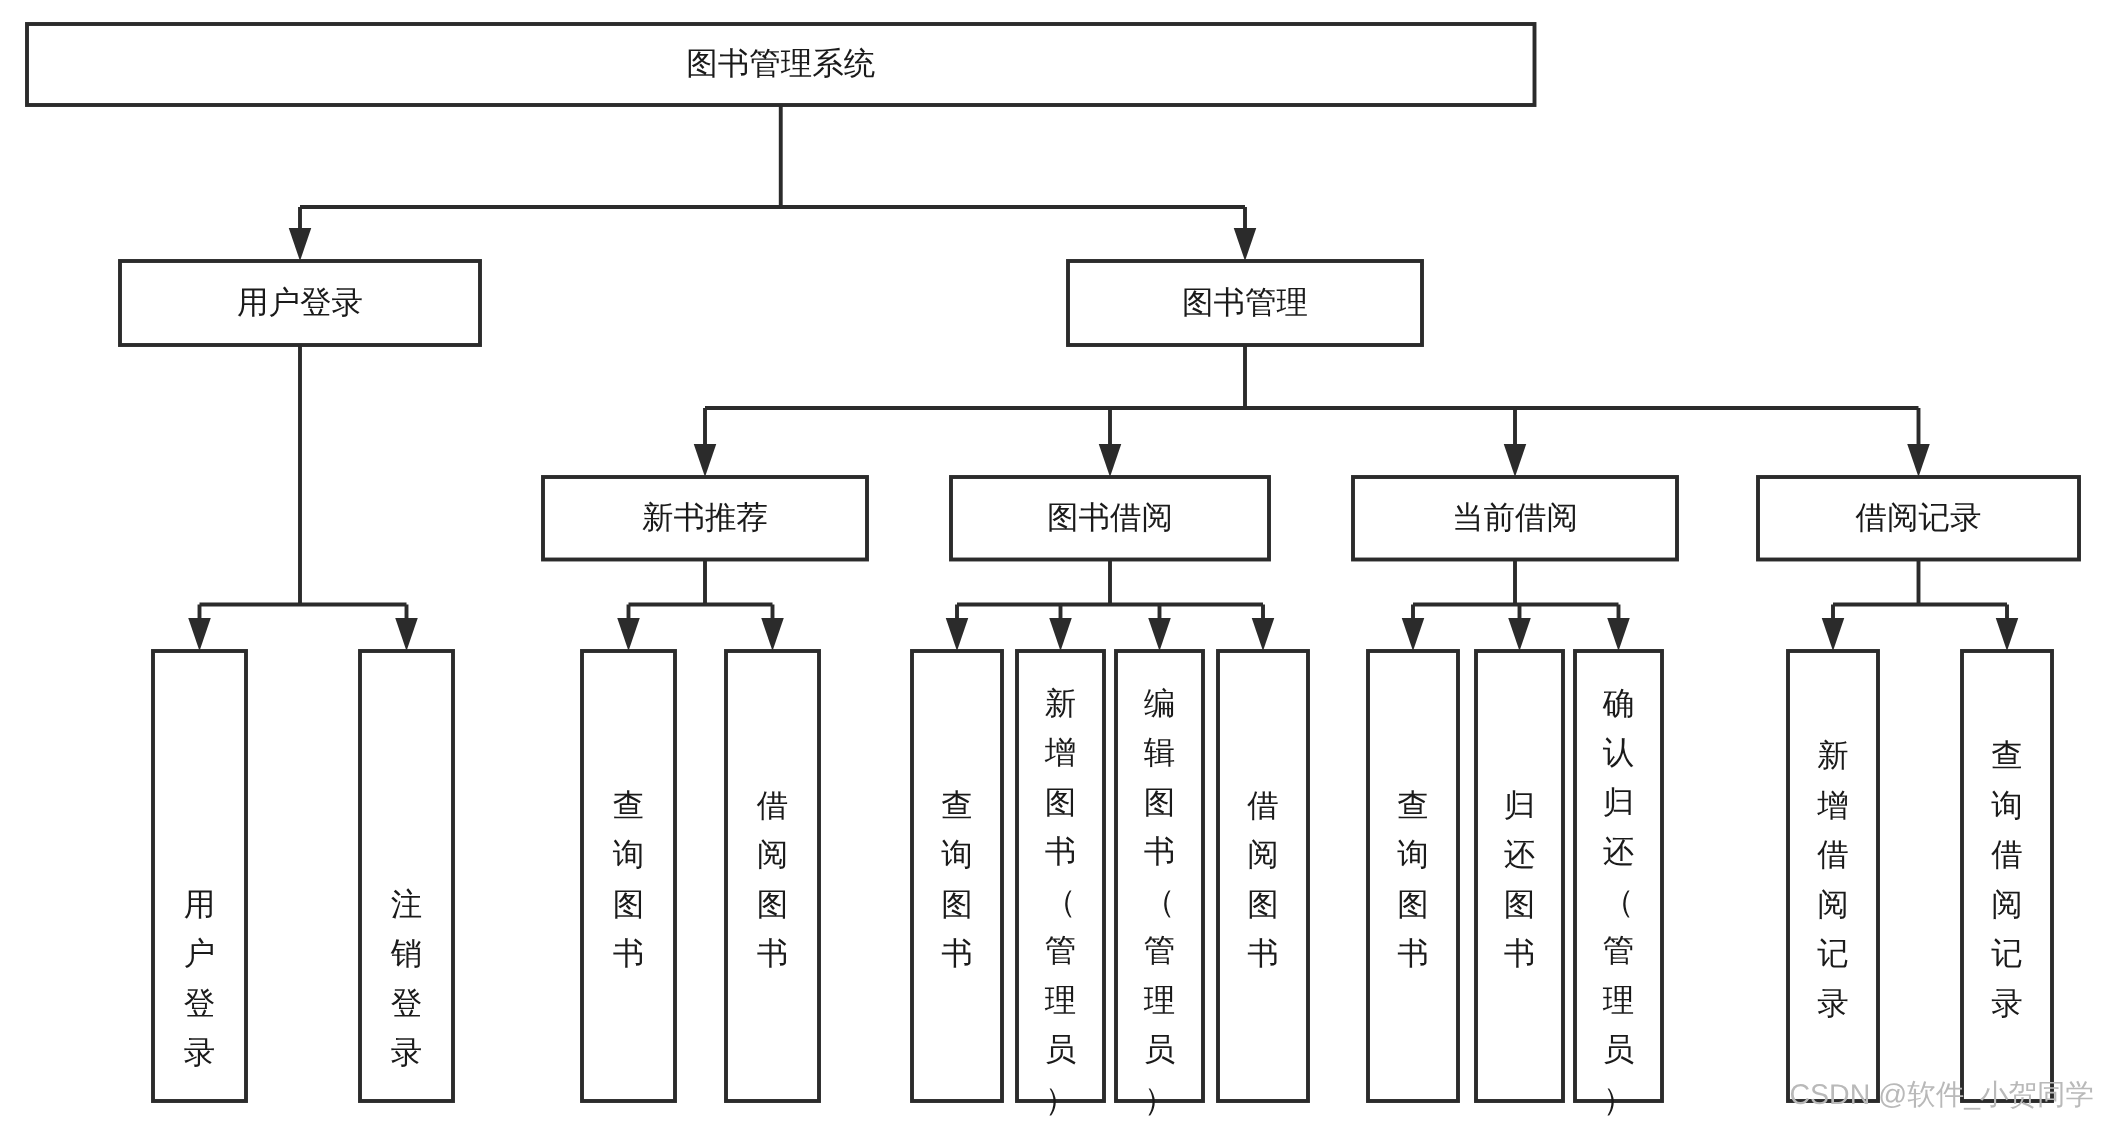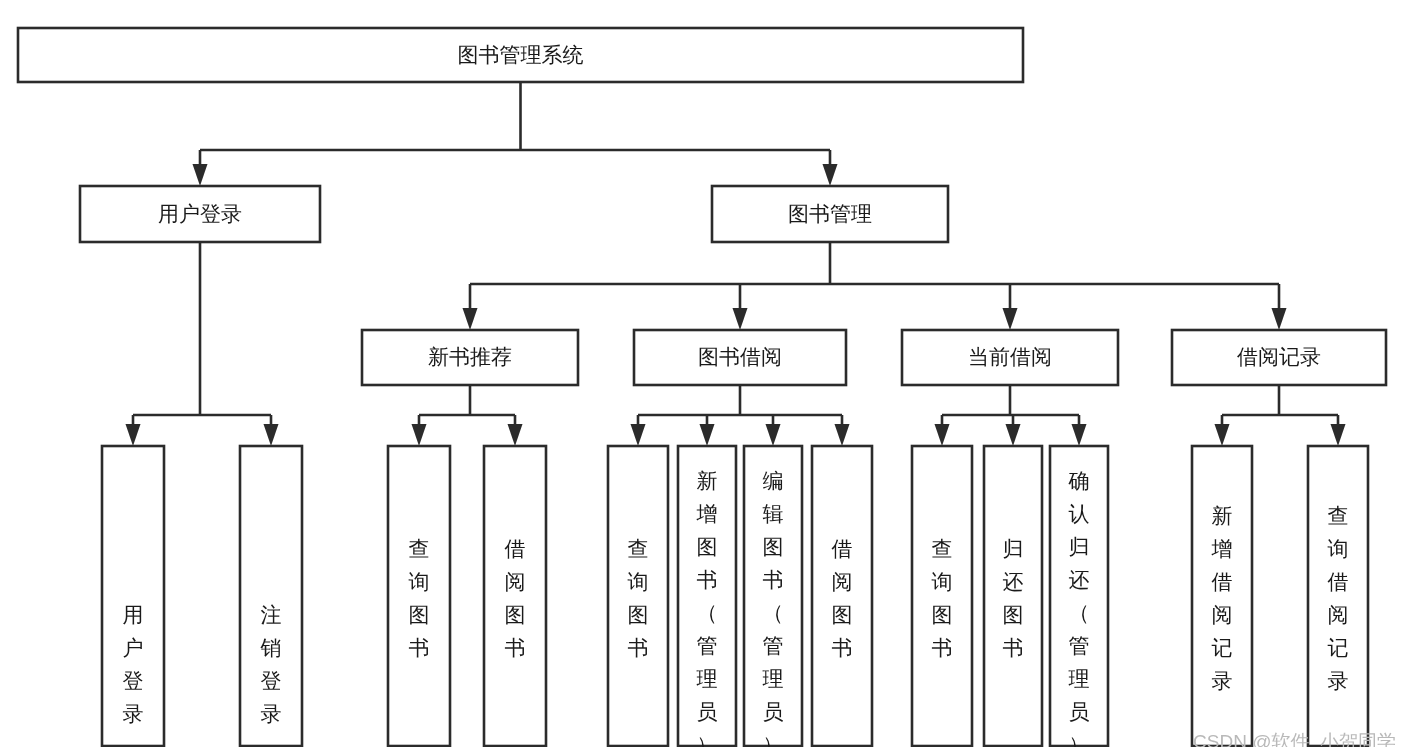--- a/index.html
+++ b/index.html
@@ -10,21 +10,21 @@
   body {
     width: 1405px;
     height: 747px;
     font-family: "Liberation Sans", "DejaVu Sans", sans-serif;
     overflow: hidden;
     position: relative;
   }
   #diagram-root {
     position: absolute;
     left: 0;
-    top: 12px;
+    top: 0;
     width: 1405px;
     height: 581px;
   }
   svg.diagram {
     display: block;
     width: 1405px;
     height: 747px;
     background: #ffffff;
   }
   .node-box {

